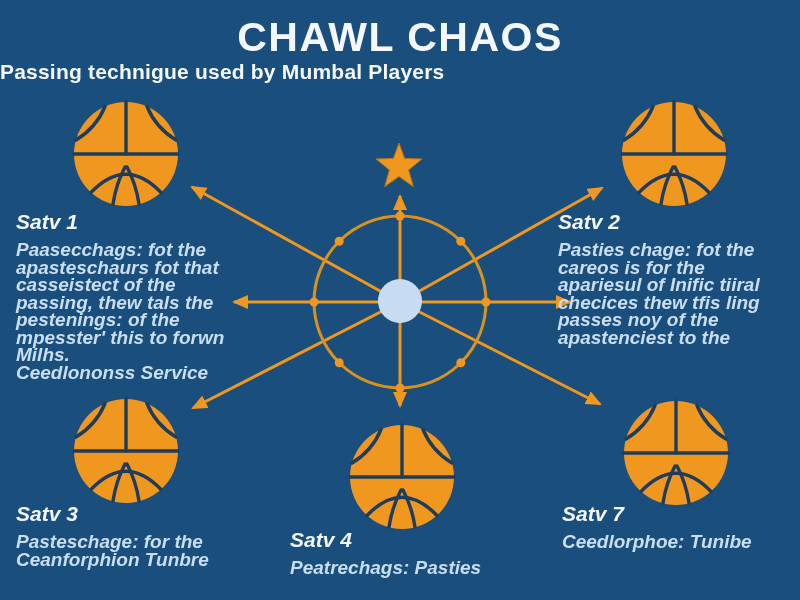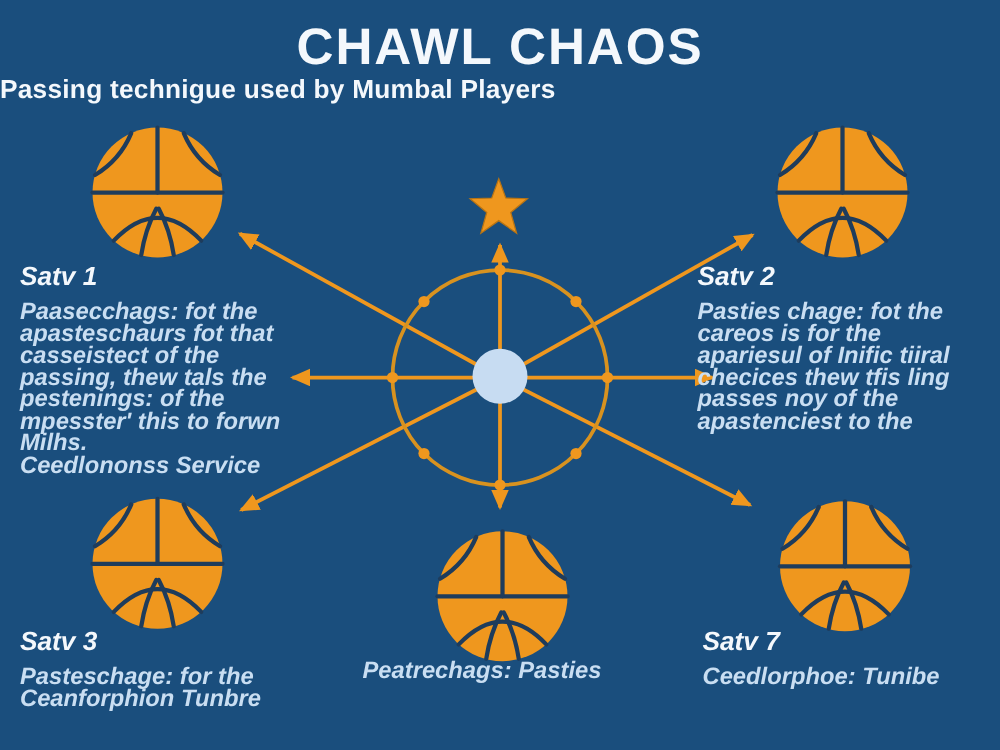--- a/index.html
+++ b/index.html
@@ -115,20 +115,21 @@
 
   <div class="card card-bl">
     <div class="card-heading">Satv 3</div>
     <div class="card-body">
       <div class="body-line">Pasteschage: for the</div>
       <div class="body-line">Ceanforphion Tunbre</div>
     </div>
   </div>
 
   <div class="card card-bc">
+    <div class="card-heading">Satv 4</div>
     <div class="card-body">
       <div class="body-line">Peatrechags: Pasties</div>
     </div>
   </div>
 
   <div class="card card-br">
     <div class="card-heading">Satv 7</div>
     <div class="card-body">
       <div class="body-line">Ceedlorphoe: Tunibe</div>
     </div>

